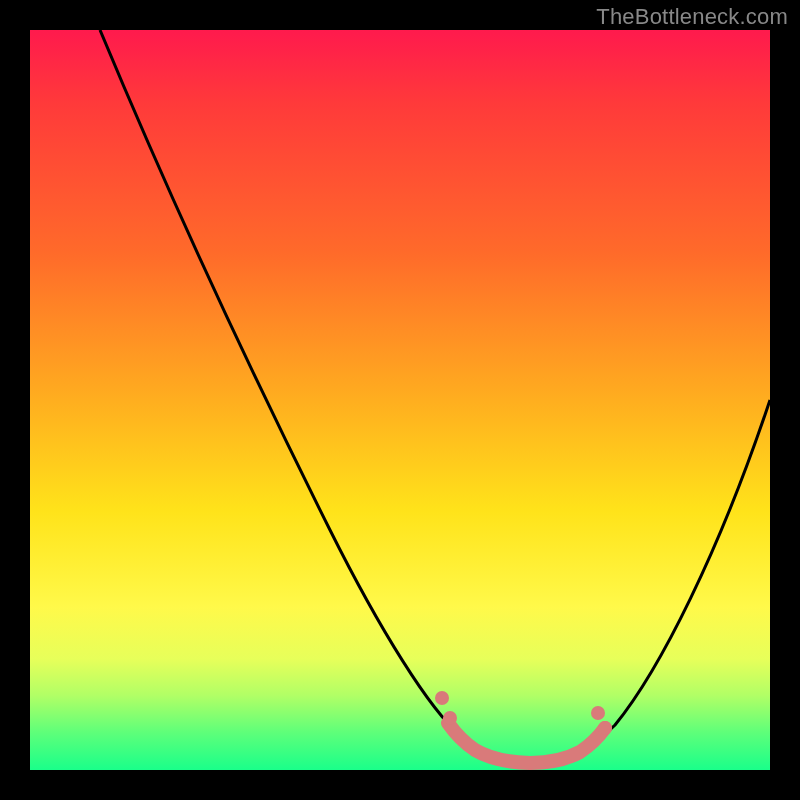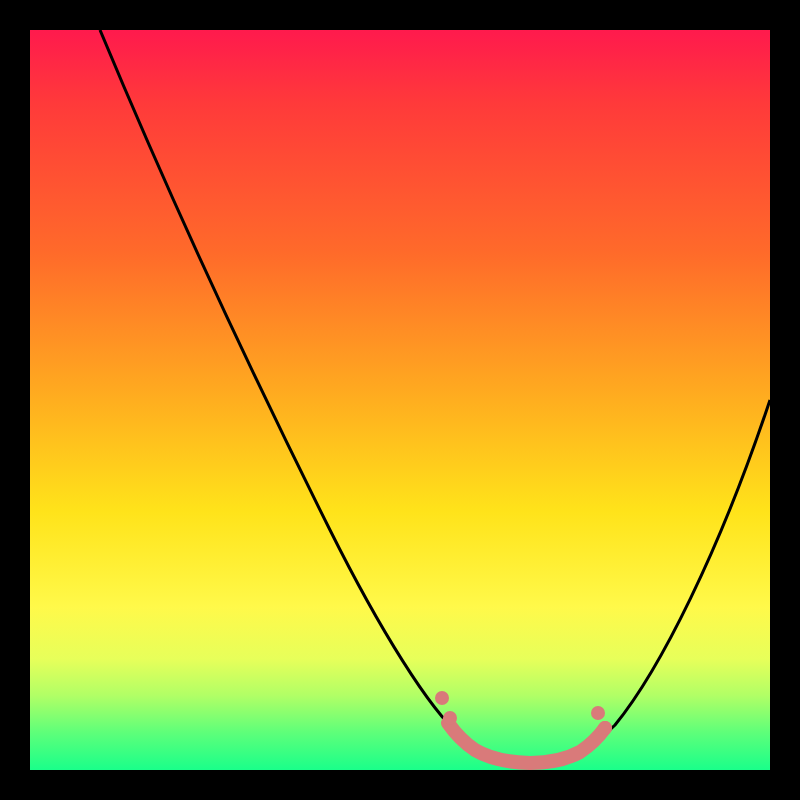--- a/index.html
+++ b/index.html
@@ -53,20 +53,21 @@
     position: absolute;
     top: 0;
     left: 0;
   }
 </style>
 </head>
 <body>
 
 <div class="frame">
 
+  <div class="watermark">TheBottleneck.com</div>
 
   <div class="plot-area">
 
     <svg class="curves" width="740" height="740" viewBox="0 0 740 740">
 
       <path fill="none" stroke="#000" stroke-width="3" d="M 70 0
                C 120 120, 200 300, 300 500
                C 350 600, 400 680, 430 705
                C 450 720, 470 730, 485 732
                L 520 732

